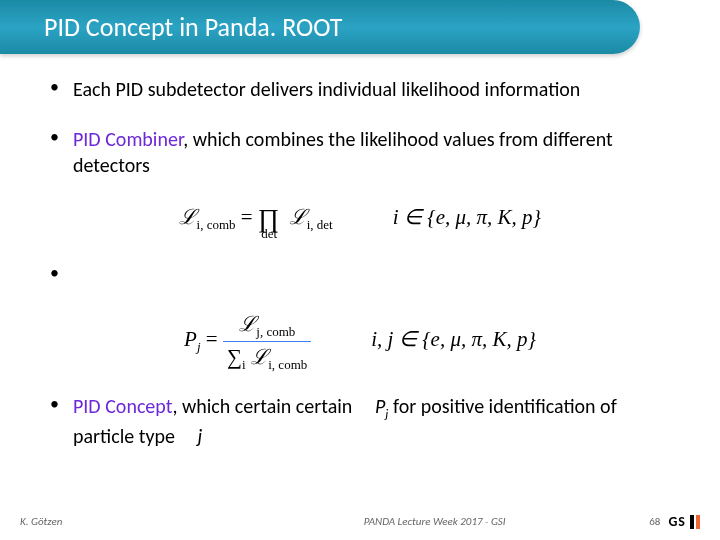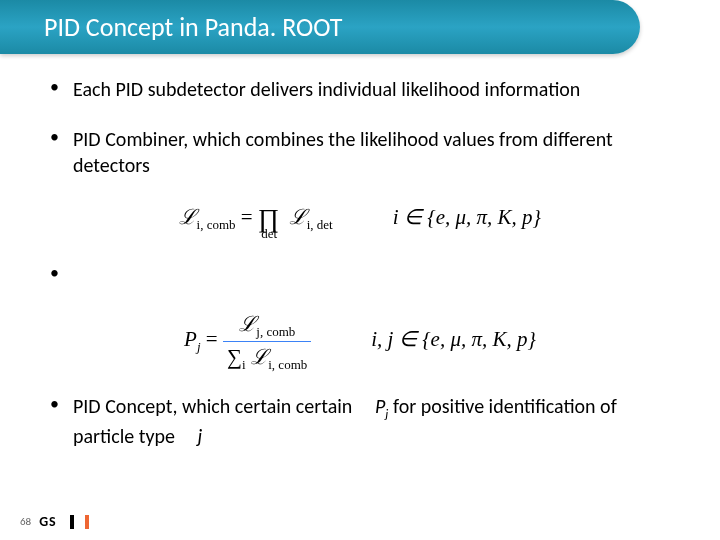--- a/index.html
+++ b/index.html
@@ -3,29 +3,29 @@
 <meta charset="utf-8">
 <style>
 *{margin:0;padding:0;box-sizing:border-box}
 body{font-family:Calibri,Arial,sans-serif;width:720px;height:540px;position:relative;background:#fff}
 .header{background:linear-gradient(to bottom,#1b8aa5,#2ba3c4 50%,#1b8aa5);height:54px;display:flex;align-items:center;padding-left:44px;border-radius:0 28px 28px 0;margin-right:80px;box-shadow:0 2px 4px rgba(0,0,0,.2)}
 .header h1{color:#fff;font-size:26px;font-weight:400}
 .content{padding:22px 50px 0 50px}
 .bullet{margin-bottom:24px;display:flex;align-items:flex-start}
 .bullet .mark{color:#000;font-size:18px;margin-right:14px;line-height:1.3}
 .bullet .txt{font-size:20px;color:#000;line-height:1.3}
-.highlight{color:#000000}
+.highlight{color:#6d28d9}
 .formula{text-align:center;margin:6px 0 20px 0;font-family:'Times New Roman',serif;font-size:21px}
 .formula .sp{display:inline-block;width:60px}
 .italic{font-style:italic}
 .footer{position:absolute;bottom:10px;left:0;right:0;display:flex;align-items:center;padding:0 20px;font-size:11px;color:#666}
 .footer .author{flex:0 0 200px;font-style:italic}
 .footer .mid{flex:1;text-align:center;font-style:italic}
 .footer .num{margin-right:8px}
-.logo{display:flex;align-items:center;gap:11px}
+.logo{display:flex;align-items:center;gap:2px}
 .logo .g{font-weight:900;font-size:14px;color:#000;letter-spacing:1px}
 .logo .b1{width:4px;height:14px;background:#000;margin-left:2px}
 .logo .b2{width:4px;height:14px;background:#e63}
 .frac{display:inline-block;vertical-align:middle;text-align:center}
 .frac .num{border-bottom:1px solid #3b82f6;display:block;padding:0 4px}
 .frac .den{display:block;padding:0 4px}
 .prod{font-size:26px;vertical-align:middle}
 .sub{font-size:13px;vertical-align:sub}
 </style>
 </head>
@@ -60,19 +60,21 @@
 </div>
 
 <div class="bullet" style="margin-top:16px">
 <span class="mark">•</span>
 <span class="txt"><span class="highlight">PID Concept</span><span>, which certain certain</span>&nbsp;&nbsp;&nbsp;&nbsp;&nbsp;<span class="italic">P</span><span class="sub italic">j</span><span> for positive identification of particle type</span>&nbsp;&nbsp;&nbsp;&nbsp;&nbsp;<span class="italic">j</span></span>
 </div>
 
 </div>
 
 <div class="footer">
+<span class="author">K. Götzen</span>
+<span class="mid">PANDA Lecture Week 2017 - GSI</span>
 <span class="num">68</span>
 <span class="logo">
       <span class="g">GS</span>
       <span class="b1"></span>
       <span class="b2"></span>
     </span>
 </div>
 
 </body></html>

